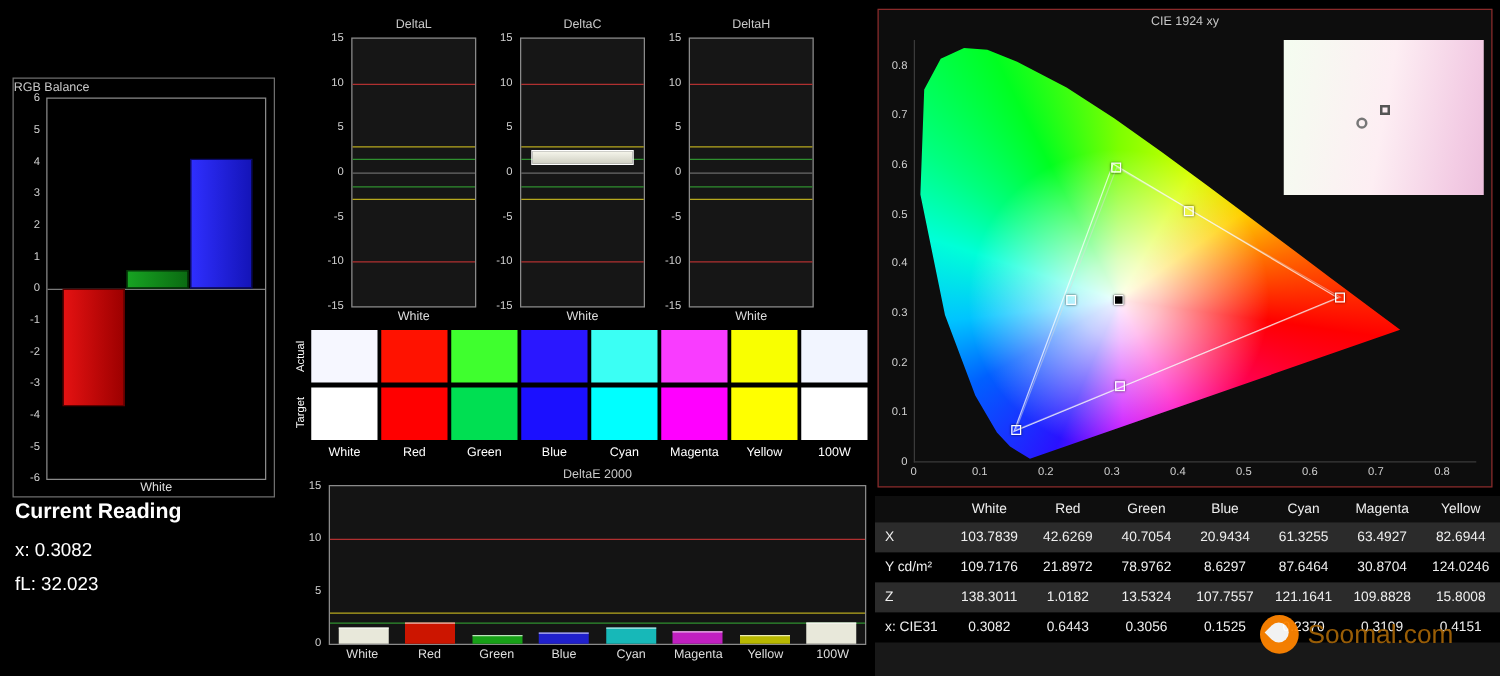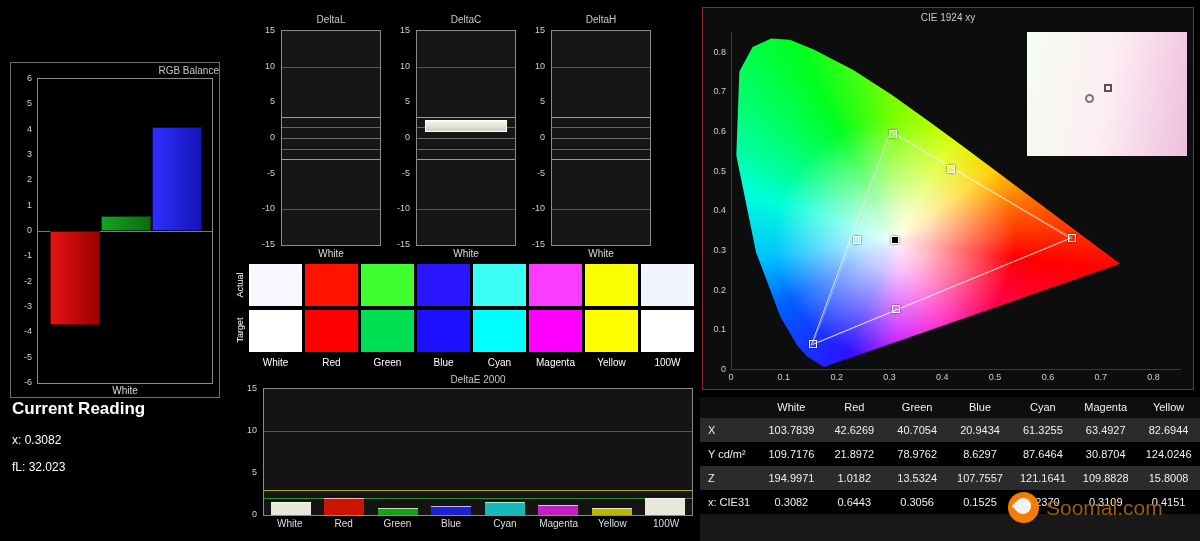--- a/index.html
+++ b/index.html
@@ -5,30 +5,30 @@
   *{margin:0;padding:0;box-sizing:border-box}
   html,body{background:#000}
   body{font-family:"Liberation Sans",sans-serif;color:#fff}
   .screen{position:relative;width:1200px;height:541px;background:#000;overflow:hidden}
   .panel{position:absolute}
 
   
   .left{left:0;top:0;width:235px;height:541px;background:#000}
   .app-title{position:absolute;left:13px;top:12px;font-size:23px;font-weight:500;letter-spacing:.5px;color:#fff}
   .rgb-chart{position:absolute;left:10px;top:62px;width:210px;height:336px;border:1px solid #6e6e6e;background:#000}
-  .c-title{position:absolute;top:2px;left:0;width:100%;text-align:right;font-size:10px;color:#c8c8c8}
+  .c-title{position:absolute;top:2px;left:0;width:100%;text-align:left;font-size:10px;color:#c8c8c8}
   .rgb-yticks{position:absolute;left:0;top:15px;width:24px;height:306px}
   .rgb-plot{position:absolute;left:26px;top:15px;width:176px;height:306px;border:1px solid #8a8a8a;background:#000}
   .rgb-xlabel{position:absolute;bottom:1px;left:26px;width:176px;text-align:center;font-size:10px;color:#ddd}
   .tickY{position:absolute;right:3px;font-size:9px;color:#d0d0d0;line-height:10px;white-space:nowrap}
   .hline{position:absolute;left:0;right:0;height:1px}
   .vbar{position:absolute}
   .reading{position:absolute;left:12px;top:399px}
   .reading-h{font-size:17px;font-weight:700;margin-bottom:8px}
-  .reading-line{font-size:12px;line-height:27px}
+  .reading-line{font-size:15px;line-height:27px}
 
   
   .mid{left:235px;top:0;width:465px;height:541px;background:#000}
   .delta-row{position:absolute;left:20px;top:10px;width:405px;height:250px;display:flex}
   .dchart{position:relative;width:135px;height:250px}
   .d-title{position:absolute;top:4px;left:26px;width:100px;text-align:center;font-size:10px;color:#c8c8c8}
   .d-yticks{position:absolute;left:0;top:20px;width:23px;height:216px}
   .d-plot{position:absolute;left:26px;top:20px;width:100px;height:216px;background:#161616;border:1px solid #8a8a8a}
   .d-xlabel{position:absolute;top:238px;left:26px;width:100px;text-align:center;font-size:10px;color:#ddd}
   .band{position:absolute;left:8%;width:84%;background:linear-gradient(#f6f6ec,#cfcfc2);border:1px solid #fff}
@@ -345,21 +345,21 @@
           <div class="tcell">109.7176</div>
           <div class="tcell">21.8972</div>
           <div class="tcell">78.9762</div>
           <div class="tcell">8.6297</div>
           <div class="tcell">87.6464</div>
           <div class="tcell">30.8704</div>
           <div class="tcell">124.0246</div>
         </div>
         <div class="trow even">
           <div class="tlabel">Z</div>
-          <div class="tcell">194.9971</div>
+          <div class="tcell">138.3011</div>
           <div class="tcell">1.0182</div>
           <div class="tcell">13.5324</div>
           <div class="tcell">107.7557</div>
           <div class="tcell">121.1641</div>
           <div class="tcell">109.8828</div>
           <div class="tcell">15.8008</div>
         </div>
         <div class="trow odd">
           <div class="tlabel">x: CIE31</div>
           <div class="tcell">0.3082</div>

